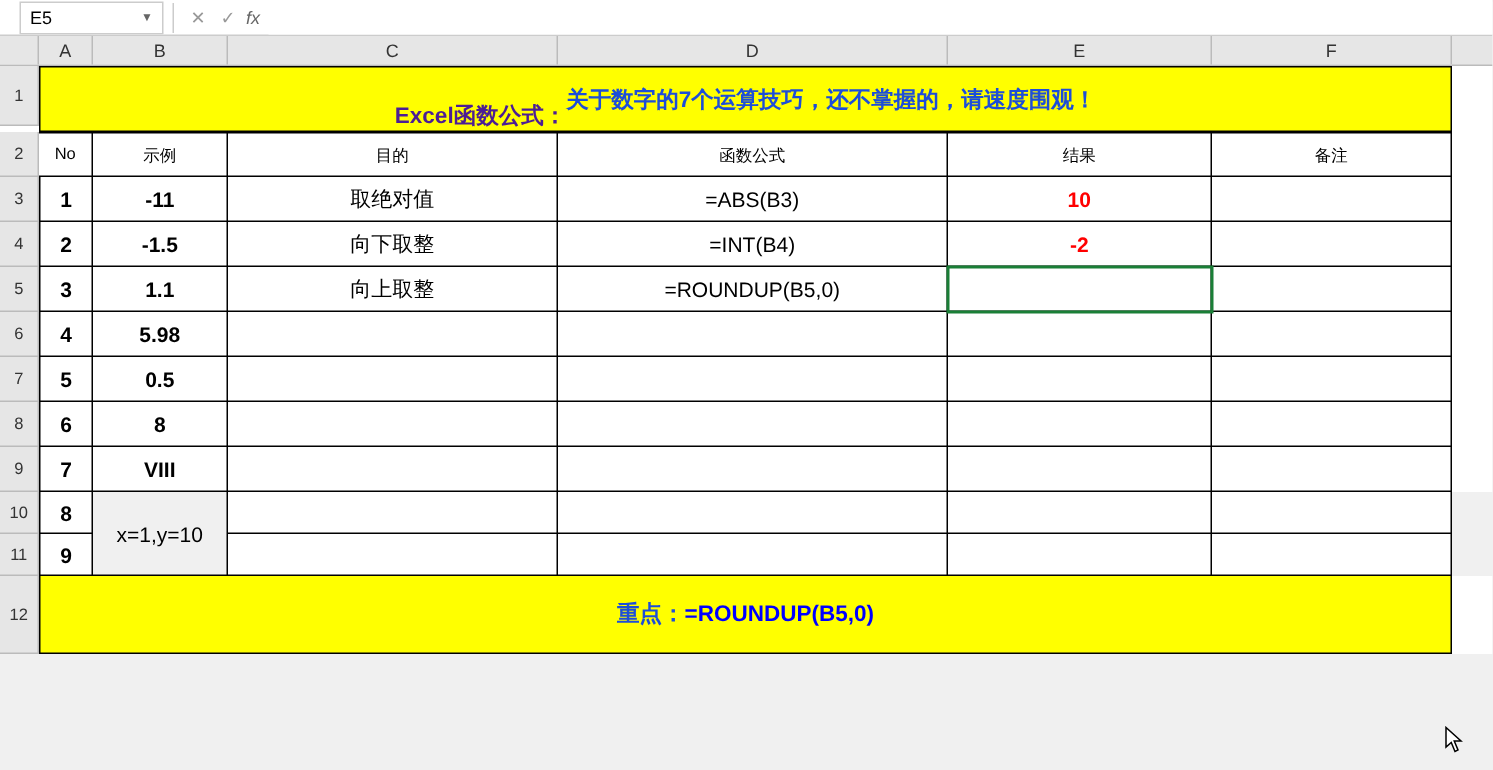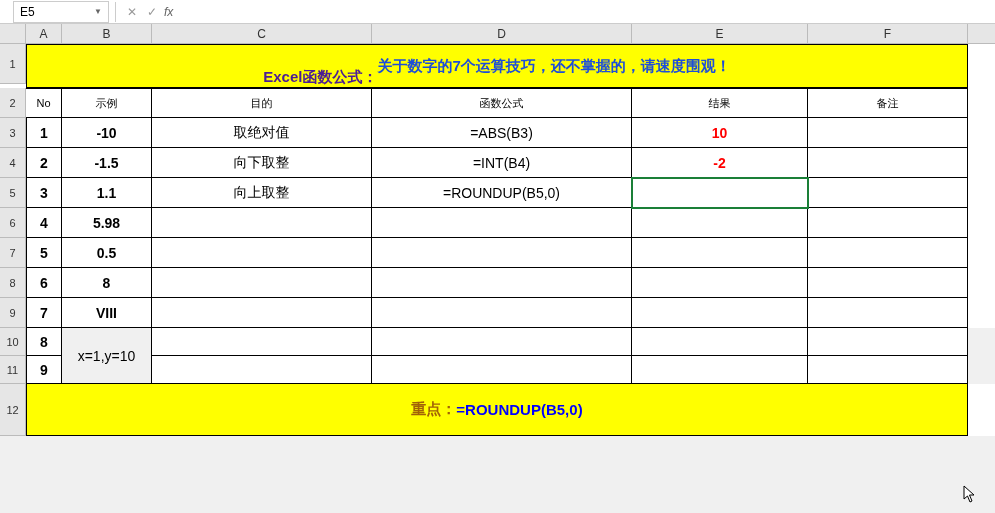--- a/index.html
+++ b/index.html
@@ -159,21 +159,21 @@
 
 .footer-row .cell { min-height: 52px; }
 .footer-cell {
   background: #ffff00;
   width: calc(36px + 90px + 220px + 260px + 176px + 160px);
   border: 1px solid #000;
   border-top: none;
   font-weight: bold;
   font-size: 15px;
 }
-.footer-pre { color: #a16207; }
+.footer-pre { color: #1d4ed8; }
 .footer-val { color: #0000ff; }
 
 
 .cursor {
   position: absolute;
   right: 18px;
   bottom: 6px;
   font-size: 16px;
   color: #000;
   pointer-events: none;
@@ -218,21 +218,21 @@
   <div class="cell col-B">示例</div>
   <div class="cell col-C">目的</div>
   <div class="cell col-D">函数公式</div>
   <div class="cell col-E">结果</div>
   <div class="cell col-F">备注</div>
 </div>
 
 <div class="grid-row data-row">
   <div class="row-h" style="height:30px">3</div>
   <div class="cell col-A">1</div>
-  <div class="cell col-B">-10</div>
+  <div class="cell col-B">-11</div>
   <div class="cell col-C">取绝对值</div>
   <div class="cell col-D">=ABS(B3)</div>
   <div class="cell col-E result-red">10</div>
   <div class="cell col-F"></div>
 </div>
 
 <div class="grid-row data-row">
   <div class="row-h" style="height:30px">4</div>
   <div class="cell col-A">2</div>
   <div class="cell col-B">-1.5</div>

